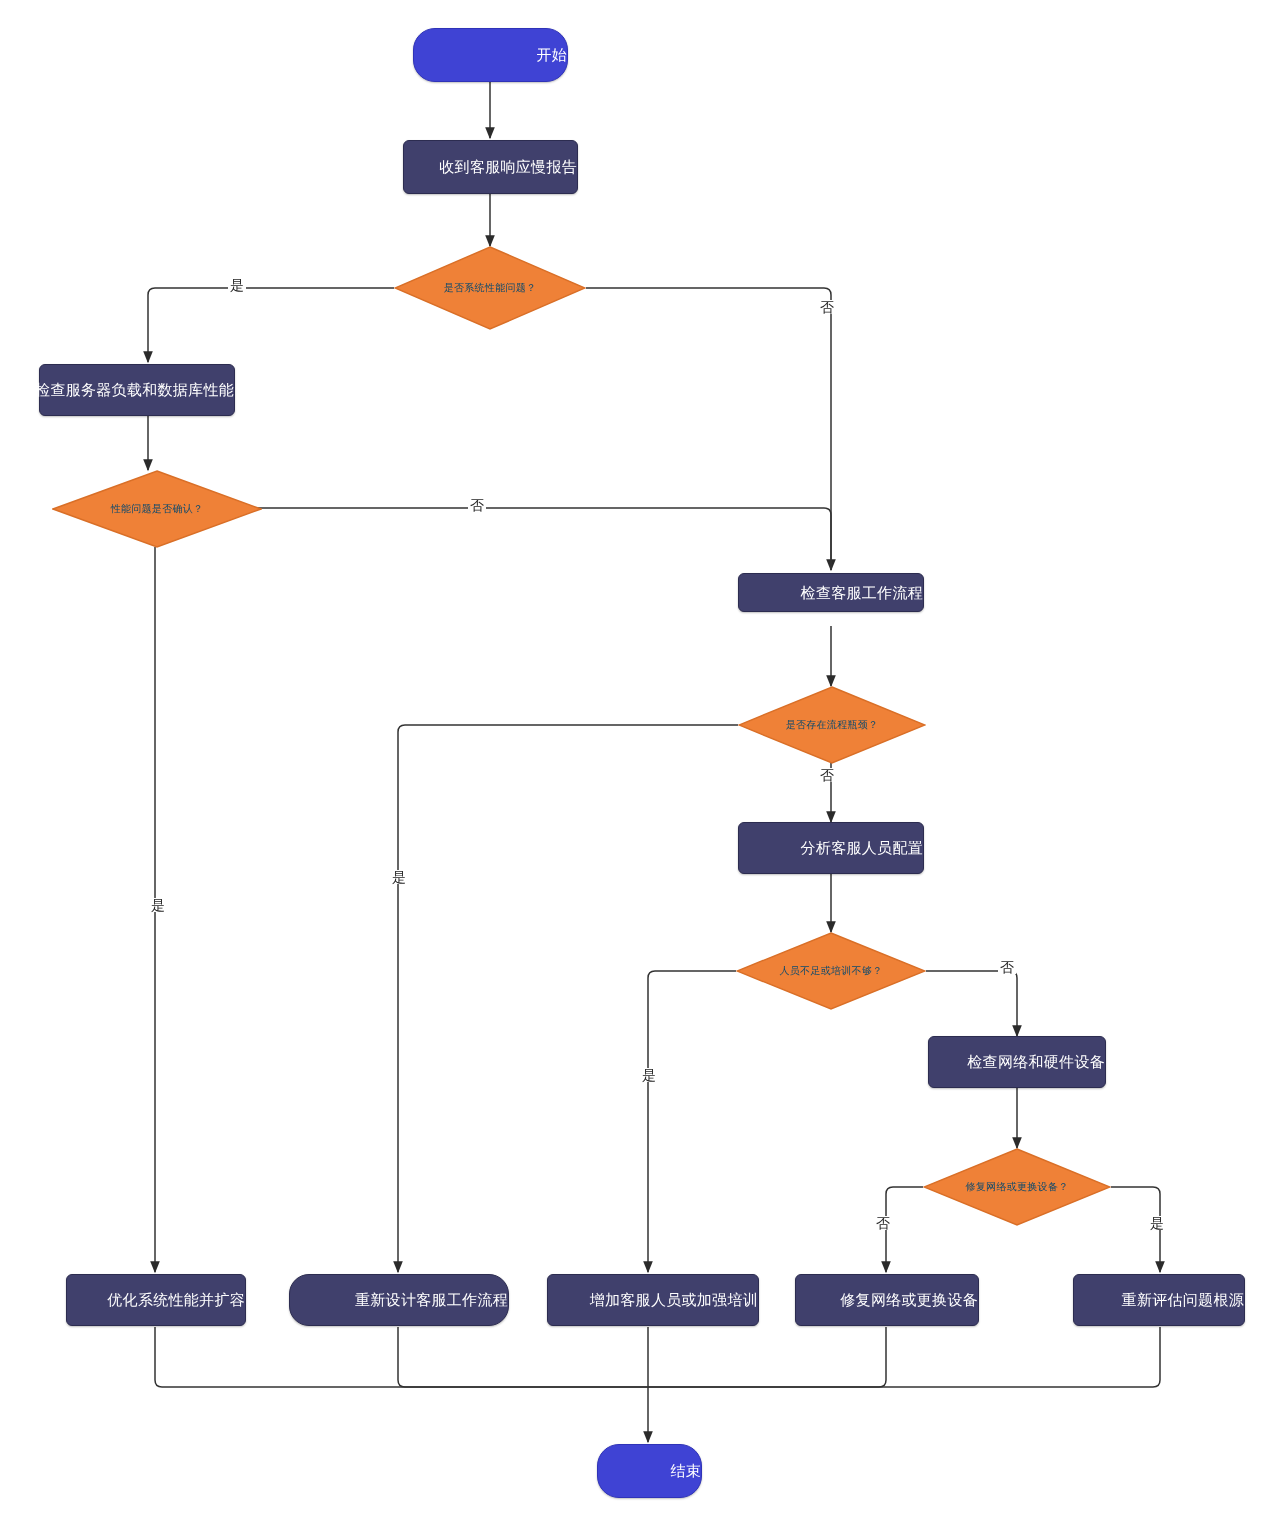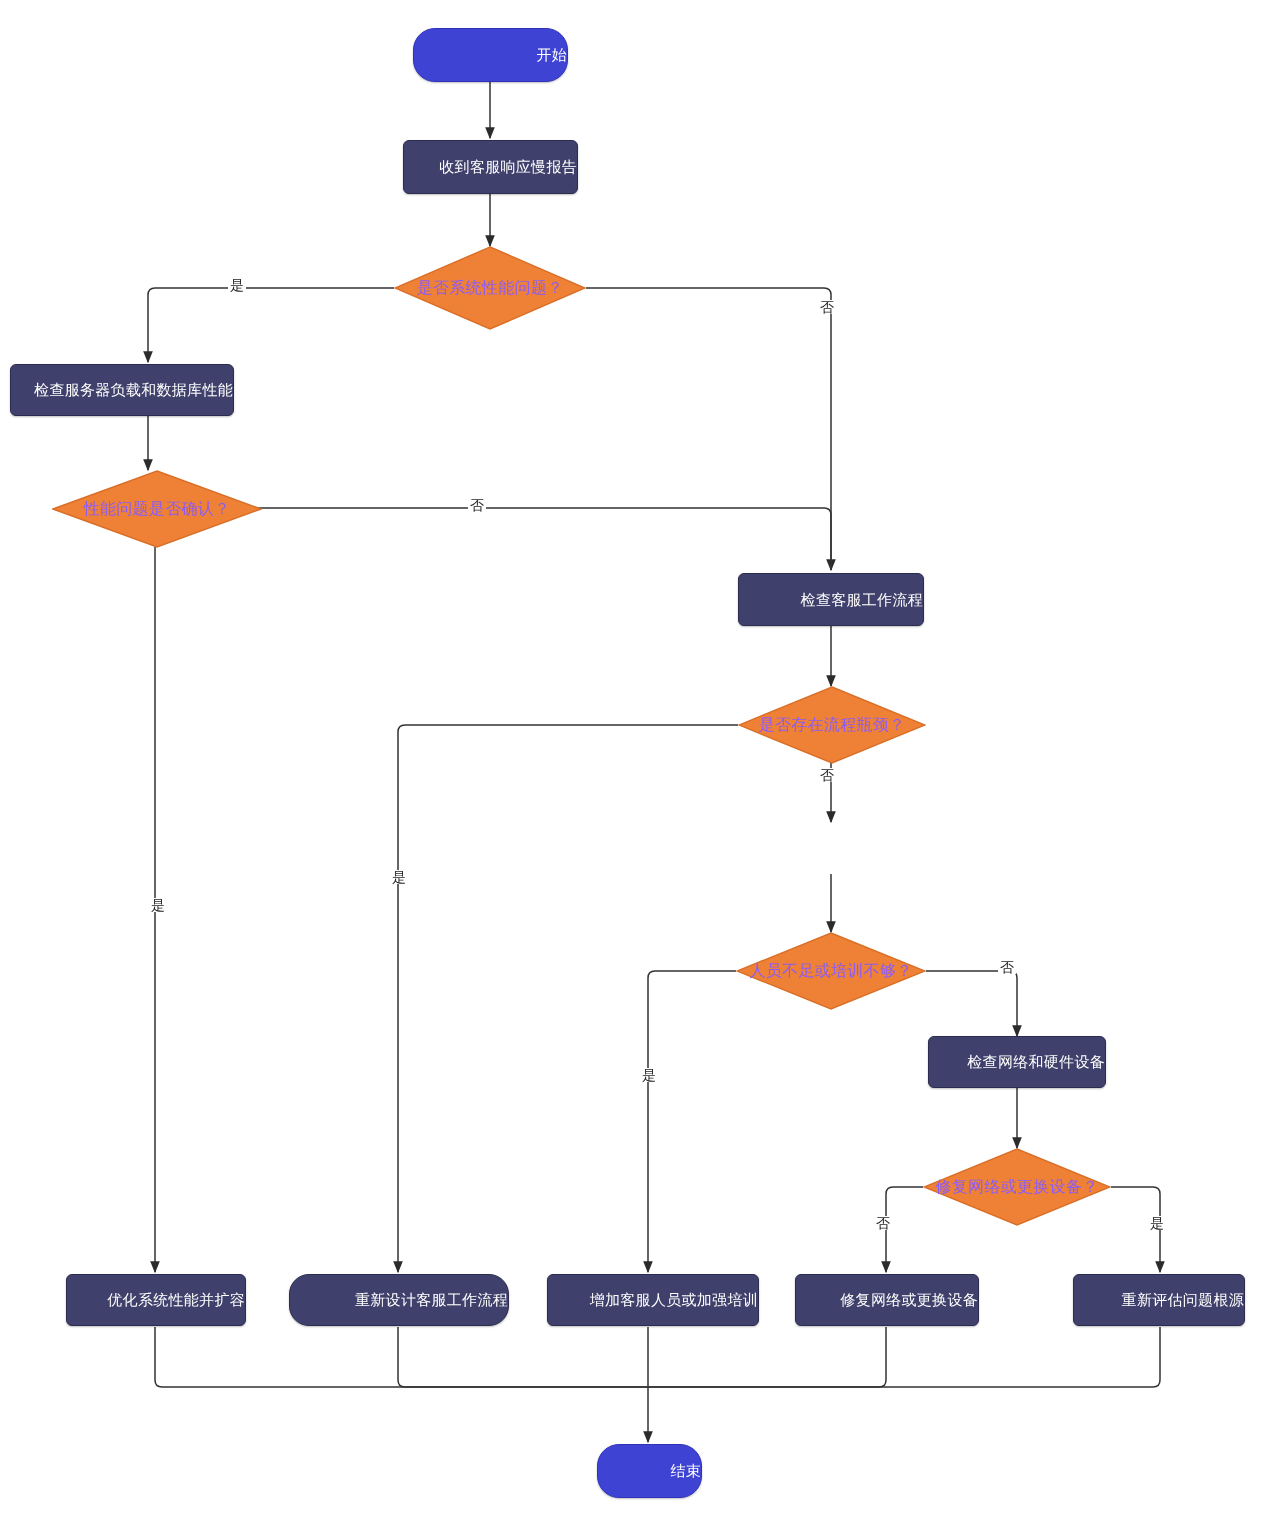--- a/index.html
+++ b/index.html
@@ -12,21 +12,21 @@
   .layer-edges{position:absolute;left:0;top:0;width:1280px;height:1526px;}
   .node{position:absolute;box-sizing:border-box;display:flex;align-items:center;
         justify-content:flex-end;text-align:center;color:#ffffff;
         font-size:15px;line-height:1.2;letter-spacing:0.3px;white-space:nowrap;}
   .n-terminal{background:#3f43d4;border:1.3px solid #2f33b8;border-radius:22px;
         box-shadow:0 1px 2px rgba(0,0,0,.25);}
   .n-process{background:#40406c;border:1.3px solid #2c2c50;border-radius:6px;
         box-shadow:0 1px 2px rgba(0,0,0,.25);}
   .n-decision{position:absolute;display:flex;align-items:center;justify-content:center;}
   .n-decision .dia{position:absolute;left:0;top:0;width:100%;height:100%;}
-  .n-decision .dlabel{position:relative;z-index:2;color:#8b5cf6;font-size:16px;
+  .n-decision .dlabel{position:relative;z-index:2;color:#0c4a6e;font-size:10px;
         white-space:nowrap;letter-spacing:0.3px;}
   .elabel{position:absolute;color:#232323;font-size:14px;background:#ffffff;
         padding:0 2px;white-space:nowrap;line-height:1;}
 </style>
 </head>
 <body>
 
 <div id="canvas">
 
   <svg class="layer-edges" viewBox="0 0 1280 1526" width="1280" height="1526" xmlns="http://www.w3.org/2000/svg">
@@ -90,42 +90,45 @@
     <span>收到客服响应慢报告</span>
   </div>
 
   <div class="n-decision" style="left:394px;top:246px;width:192px;height:84px;">
     <svg class="dia" viewBox="0 0 192 84" preserveAspectRatio="none">
       <polygon points="96,1 191,42 96,83 1,42" fill="#ef8137" stroke="#d96f27" stroke-width="1.4"></polygon>
     </svg>
     <span class="dlabel">是否系统性能问题？</span>
   </div>
 
-  <div class="node n-process" style="left:10px;top:364px;width:224px;height:52px;">
+  <div class="node n-process" style="left:39px;top:364px;width:196px;height:52px;">
     <span>检查服务器负载和数据库性能</span>
   </div>
 
   <div class="n-decision" style="left:52px;top:470px;width:210px;height:78px;">
     <svg class="dia" viewBox="0 0 210 78" preserveAspectRatio="none">
       <polygon points="105,1 209,39 105,77 1,39" fill="#ef8137" stroke="#d96f27" stroke-width="1.4"></polygon>
     </svg>
     <span class="dlabel">性能问题是否确认？</span>
   </div>
 
-  <div class="node n-process" style="left:738px;top:573px;width:186px;height:53px;padding-left:32px;">
+  <div class="node n-process" style="left:738px;top:573px;width:186px;height:39px;padding-left:32px;">
     <span>检查客服工作流程</span>
   </div>
 
   <div class="n-decision" style="left:738px;top:686px;width:188px;height:78px;">
     <svg class="dia" viewBox="0 0 188 78" preserveAspectRatio="none">
       <polygon points="94,1 187,39 94,77 1,39" fill="#ef8137" stroke="#d96f27" stroke-width="1.4"></polygon>
     </svg>
     <span class="dlabel">是否存在流程瓶颈？</span>
   </div>
 
+  <div class="node n-process" style="left:738px;top:822px;width:186px;height:52px;">
+    <span>分析客服人员配置</span>
+  </div>
 
   <div class="n-decision" style="left:736px;top:932px;width:190px;height:78px;">
     <svg class="dia" viewBox="0 0 190 78" preserveAspectRatio="none">
       <polygon points="95,1 189,39 95,77 1,39" fill="#ef8137" stroke="#d96f27" stroke-width="1.4"></polygon>
     </svg>
     <span class="dlabel">人员不足或培训不够？</span>
   </div>
 
   <div class="node n-process" style="left:928px;top:1036px;width:178px;height:52px;">
     <span>检查网络和硬件设备</span>

